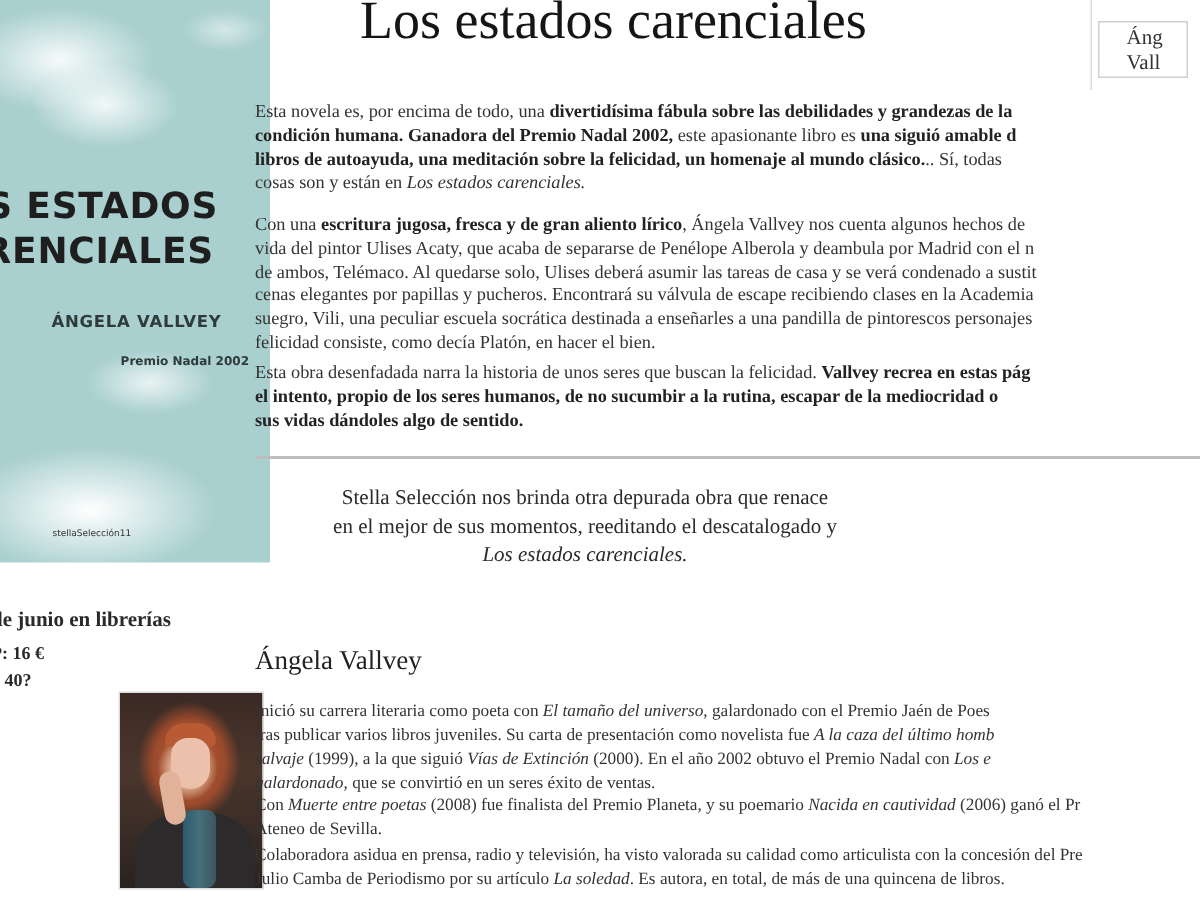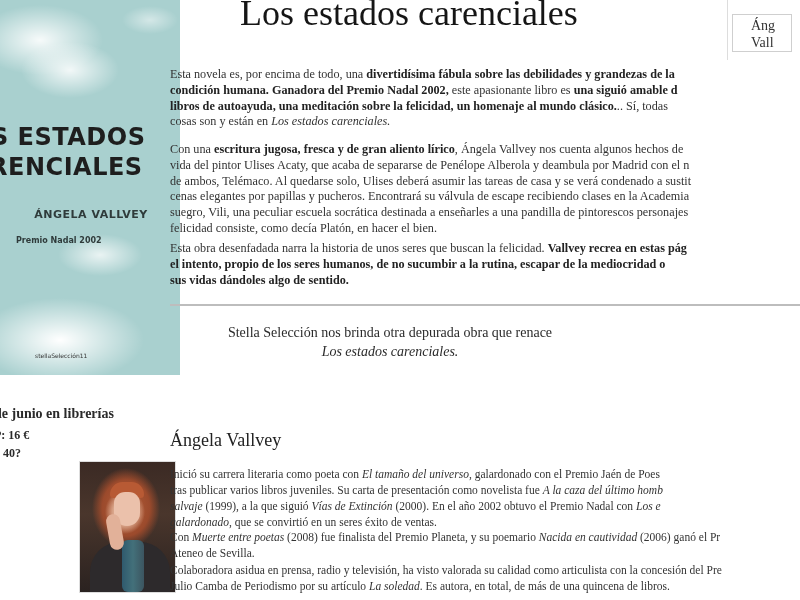--- a/index.html
+++ b/index.html
@@ -24,21 +24,21 @@
     font-family:"DejaVu Sans","Liberation Sans",sans-serif; font-weight:bold;
     font-size:24px; line-height:30px; color:#1e1e1e; letter-spacing:0.5px;
   }
   .cover-title div { white-space:nowrap; }
   .cover-author {
     position:absolute; left:16px; top:208px; width:150px; text-align:center;
     font-family:"DejaVu Sans","Liberation Sans",sans-serif; font-weight:bold;
     font-size:11px; color:#2f3b3b; letter-spacing:0.5px;
   }
   .cover-prize {
-    position:absolute; left:16px; top:236px; width:150px; text-align:left;
+    position:absolute; left:16px; top:236px; width:150px; text-align:right;
     font-family:"DejaVu Sans","Liberation Sans",sans-serif; font-weight:bold;
     font-size:8px; color:#2f3b3b;
   }
   .cover-imprint {
     position:absolute; left:35px; top:352px;
     font-family:"DejaVu Sans","Liberation Sans",sans-serif; font-size:6px; color:#333;
   }
   .left-info {
     position:absolute; left:0; top:406px; width:180px;
     font-family:"Liberation Serif","DejaVu Serif",serif; font-weight:bold; color:#2a2a2a;
@@ -161,20 +161,21 @@
   <div class="para p3">
     <div><span>Esta obra desenfadada narra la historia de unos seres que buscan la felicidad. </span><b>Vallvey recrea en estas pág</b></div>
     <div><b>el intento, propio de los seres humanos, de no sucumbir a la rutina, escapar de la mediocridad o</b></div>
     <div><b>sus vidas dándoles algo de sentido.</b></div>
   </div>
 
   <div class="divider"></div>
 
   <div class="quote">
     <div>Stella Selección nos brinda otra depurada obra que renace</div>
+    <div>en el mejor de sus momentos, reeditando el descatalogado y</div>
     <div class="q4">Los estados carenciales.</div>
   </div>
 
   <div class="author-heading">Ángela Vallvey</div>
 
   <div class="bio bio1">
     <div><span>Inició su carrera literaria como poeta con </span><i>El tamaño del universo</i><span>, galardonado con el Premio Jaén de Poes</span></div>
     <div><span>tras publicar varios libros juveniles. Su carta de presentación como novelista fue </span><i>A la caza del último homb</i></div>
     <div><i>salvaje</i><span> (1999), a la que siguió </span><i>Vías de Extinción</i><span> (2000). En el año 2002 obtuvo el Premio Nadal con </span><i>Los e</i></div>
     <div><i>galardonado</i><span>, que se convirtió en un seres éxito de ventas.</span></div>

